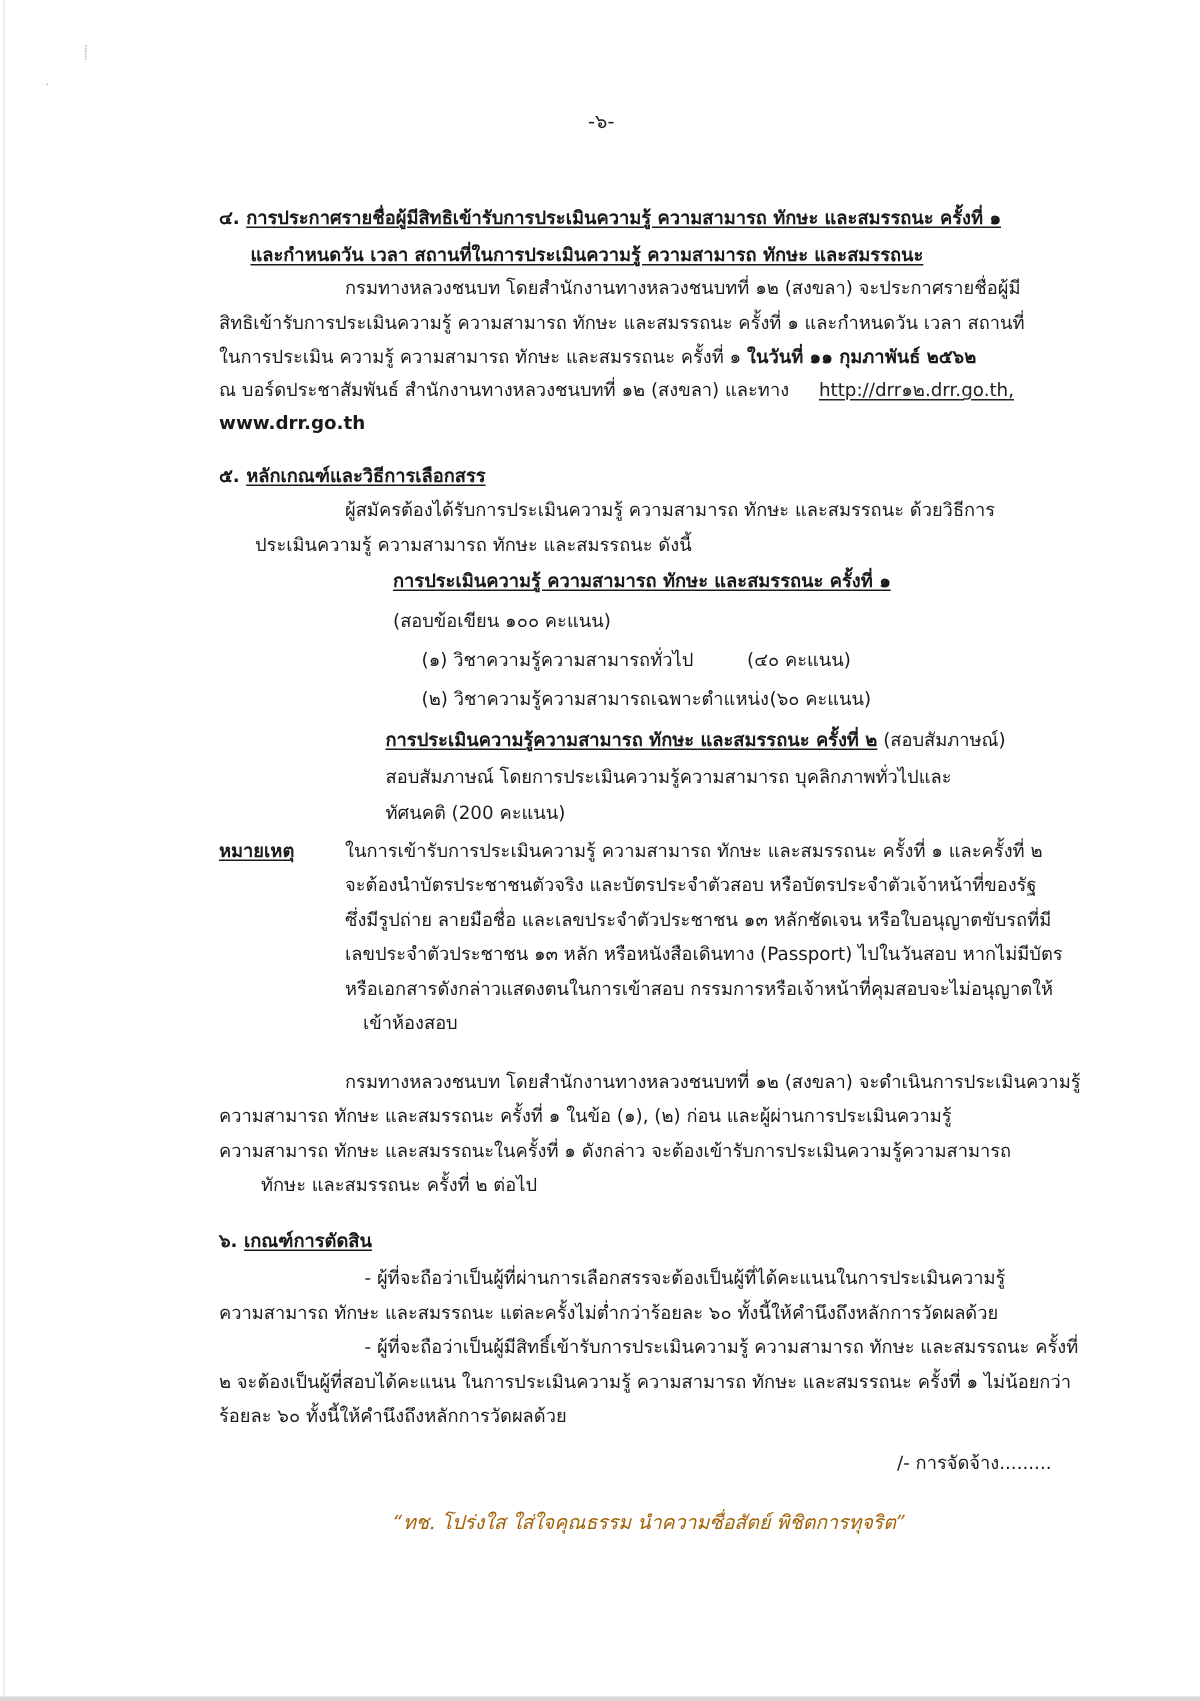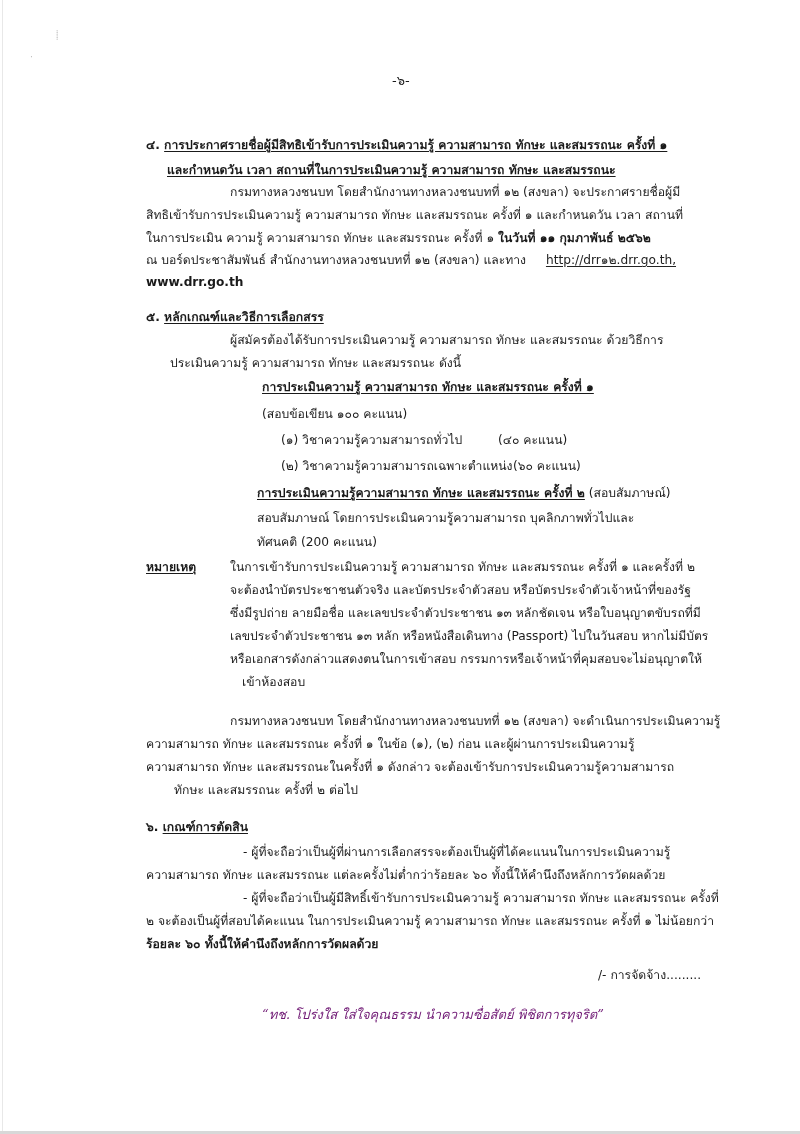--- a/index.html
+++ b/index.html
@@ -5,21 +5,21 @@
   html, body { margin:0; padding:0; }
   body {
     width:800px; height:1134px; background:#ffffff; position:relative; overflow:hidden;
     font-family:"DejaVu Sans", sans-serif; color:#1a1a1a; font-size:12.2px;
   }
   .ln { position:absolute; white-space:nowrap; line-height:18px; }
   .b { font-weight:bold; }
   .u { text-decoration:underline; text-underline-offset:2px; }
   .link { text-decoration:underline; text-underline-offset:2px; color:#222;margin-left:16px; }
   .pageno { position:absolute; left:392px; top:70px; font-size:13px; }
-  .footer { position:absolute; left:262px; top:1004px; font-style:italic; color:#701a75; font-size:13px; white-space:nowrap; font-family:"DejaVu Serif", serif; }
+  .footer { position:absolute; left:262px; top:1004px; font-style:italic; color:#a16207; font-size:13px; white-space:nowrap; font-family:"DejaVu Serif", serif; }
   .margin-line { position:absolute; left:2px; top:0; width:1px; height:1134px; background:#e8e8e8; }
   .bottom-line { position:absolute; left:0; top:1131px; width:800px; height:3px; background:#d8d8d8; }
   .mark { position:absolute; color:#bbb; font-size:9px; }
 </style>
 </head>
 <body>
 
 <div class="margin-line"></div>
 <div class="mark" style="left:56px;top:28px;">⸽</div>
 <div class="mark" style="left:30px;top:52px;">·</div>
@@ -77,19 +77,19 @@
 <div class="ln" style="left:146px;top:781px;margin-left:28px;">ทักษะ และสมรรถนะ ครั้งที่ ๒ ต่อไป</div>
 
 <div class="ln b" style="left:146px;top:818px;">
   <span>๖.</span>
   <span class="u">เกณฑ์การตัดสิน</span>
 </div>
 <div class="ln" style="left:243px;top:843px;">- ผู้ที่จะถือว่าเป็นผู้ที่ผ่านการเลือกสรรจะต้องเป็นผู้ที่ได้คะแนนในการประเมินความรู้</div>
 <div class="ln" style="left:146px;top:866px;text-align:right;">ความสามารถ ทักษะ และสมรรถนะ แต่ละครั้งไม่ต่ำกว่าร้อยละ ๖๐ ทั้งนี้ให้คำนึงถึงหลักการวัดผลด้วย</div>
 <div class="ln" style="left:243px;top:889px;">- ผู้ที่จะถือว่าเป็นผู้มีสิทธิ์เข้ารับการประเมินความรู้ ความสามารถ ทักษะ และสมรรถนะ ครั้งที่</div>
 <div class="ln" style="left:146px;top:912px;">๒ จะต้องเป็นผู้ที่สอบได้คะแนน ในการประเมินความรู้ ความสามารถ ทักษะ และสมรรถนะ ครั้งที่ ๑ ไม่น้อยกว่า</div>
-<div class="ln" style="left:146px;top:935px;font-weight:bold;">ร้อยละ ๖๐ ทั้งนี้ให้คำนึงถึงหลักการวัดผลด้วย</div>
+<div class="ln" style="left:146px;top:935px;">ร้อยละ ๖๐ ทั้งนี้ให้คำนึงถึงหลักการวัดผลด้วย</div>
 
 <div class="ln" style="left:598px;top:966px;">/- การจัดจ้าง.........</div>
 
 <div class="footer">“ทช. โปร่งใส ใส่ใจคุณธรรม นำความซื่อสัตย์ พิชิตการทุจริต”</div>
 
 <div class="bottom-line"></div>
 
 </body></html>

